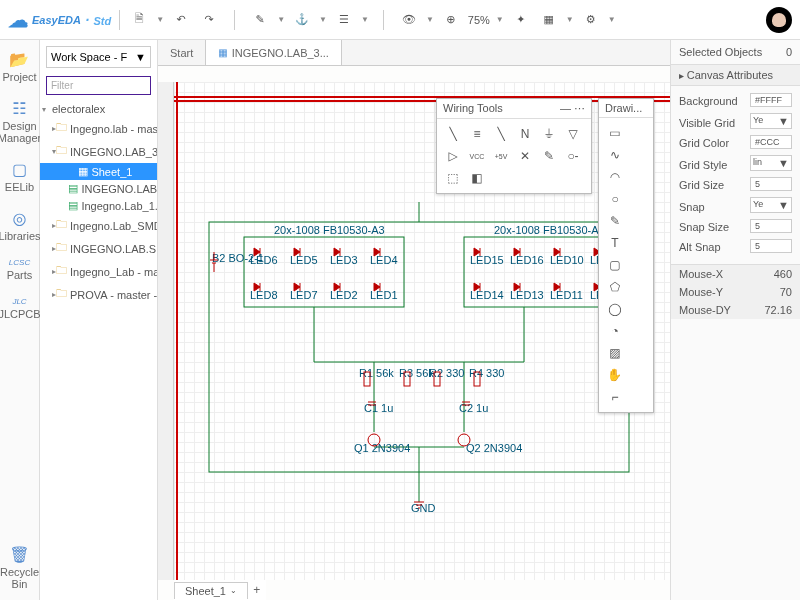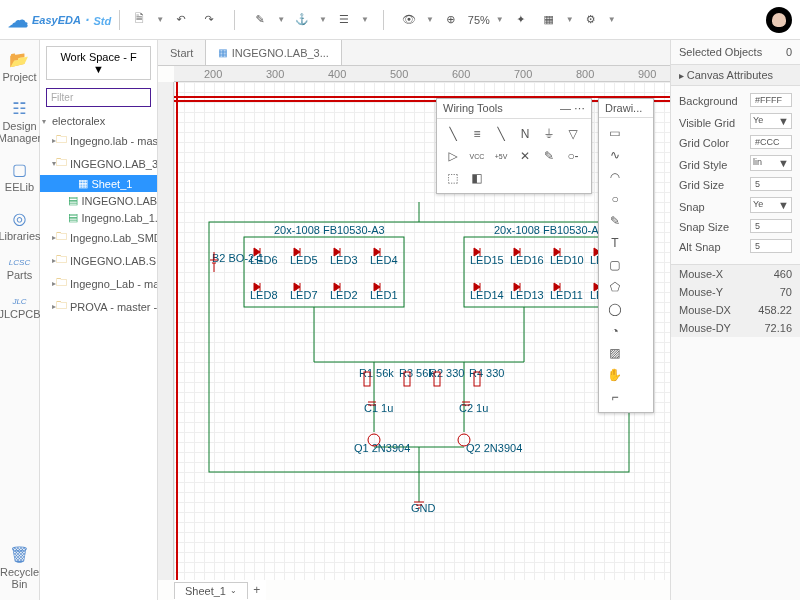--- a/index.html
+++ b/index.html
@@ -18,21 +18,21 @@
 .avatar::after{content:''; display:block; width:14px;height:14px;background:#e8c9b5;border-radius:50% 50% 40% 40%;}
 
 .main { display:flex; height:560px; }
 
 .leftrail { width:40px; background:#fafafa; border-right:1px solid #ddd; display:flex; flex-direction:column; align-items:center; padding-top:4px; }
 .rail-item { width:38px; display:flex; flex-direction:column; align-items:center; padding:6px 0 10px; cursor:pointer; color:#666; font-size:9px; text-align:center; }
 .rail-ico { font-size:16px; margin-bottom:2px; color:#5a8fd0;}
 .rail-item.bot{margin-top:auto;}
 
 .leftpanel { width:118px; border-right:1px solid #ddd; display:flex; flex-direction:column; background:#fff; }
-.workspace-sel { margin:6px; padding:4px; border:1px solid #ccc; font-size:10px; display:flex; justify-content:space-between; align-items:center;flex-direction:column;}
+.workspace-sel { margin:6px; padding:4px; border:1px solid #ccc; font-size:10px; display:flex; justify-content:space-between; align-items:center;}
 .filter { margin:2px 6px 6px; padding:3px 4px; border:1px solid #4c1d95; color:#aaa; font-size:10px;}
 .tree { flex:1; overflow:hidden; font-size:10px; }
 .tree-row { display:flex; align-items:center; padding:2px 0 2px 2px; white-space:nowrap; cursor:pointer; color:#555; }
 .tree-row .tw { width:10px; color:#888; font-size:8px;}
 .tree-row.sel { background:#2b95ff; color:#fff; }
 .tree-row.sel .fi{color:#fff;}
 .fi{color:#d9a93a; margin-right:3px;}
 .fi.sheet{color:#4a90d9;}
 .fi.pcb{color:#3aaa6a;}
 .lvl1{padding-left:12px;} .lvl2{padding-left:28px;}
@@ -215,30 +215,20 @@
     <div class="tabs">
       <div class="tab">
           <span>Start</span>
         </div>
       <div class="tab active">
           <span class="tab-ico">▦</span>
           <span>INGEGNO.LAB_3...</span>
         </div>
     </div>
     <div class="canvas-wrap">
-      <div class="ruler-h" id="rulerh">
-          <span style="left: 30px;">200</span>
-          <span style="left: 92px;">300</span>
-          <span style="left: 154px;">400</span>
-          <span style="left: 216px;">500</span>
-          <span style="left: 278px;">600</span>
-          <span style="left: 340px;">700</span>
-          <span style="left: 402px;">800</span>
-          <span style="left: 464px;">900</span>
-        </div>
       <div class="ruler-v"></div>
       <div class="canvas">
         <div class="red-bar"></div>
           <div class="red-bar2"></div>
           <div class="red-vert"></div>
 
         <div class="schem">
           <svg viewBox="0 0 430 320">
             <g stroke="#0a7a2a" stroke-width="1" fill="none">
               <rect x="5" y="20" width="420" height="250"></rect>
@@ -493,22 +483,18 @@
     <div class="rp-mouse" id="rp-mouse">
         <div class="rp-row">
           <span>Mouse-X</span>
           <span>460</span>
         </div>
         <div class="rp-row">
           <span>Mouse-Y</span>
           <span>70</span>
         </div>
         <div class="rp-row">
-          <span>Mouse-DX</span>
-          <span>458.22</span>
-        </div>
-        <div class="rp-row">
           <span>Mouse-DY</span>
           <span>72.16</span>
         </div>
       </div>
   </div>
 </div>
 
 </body></html>

